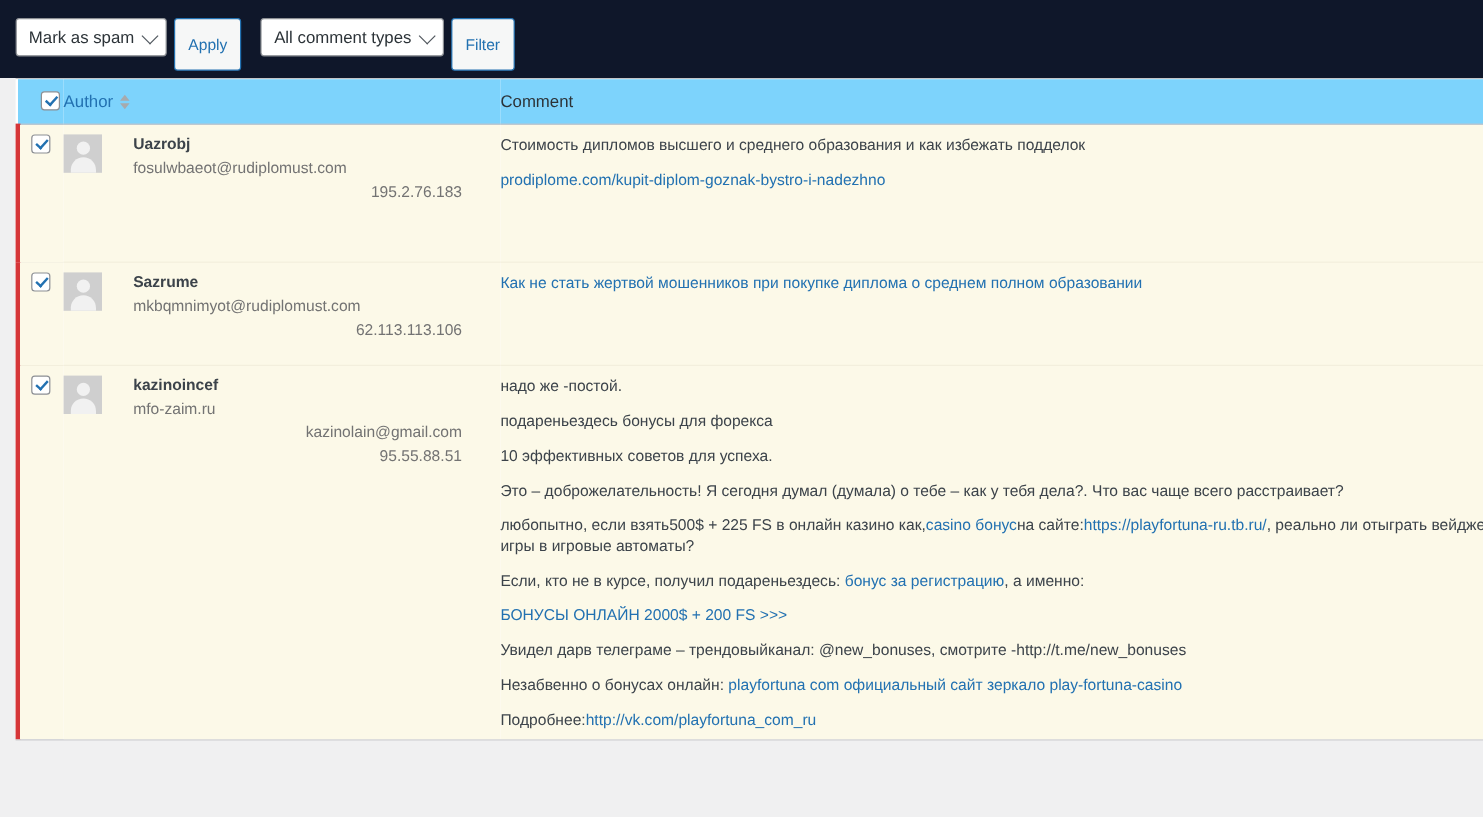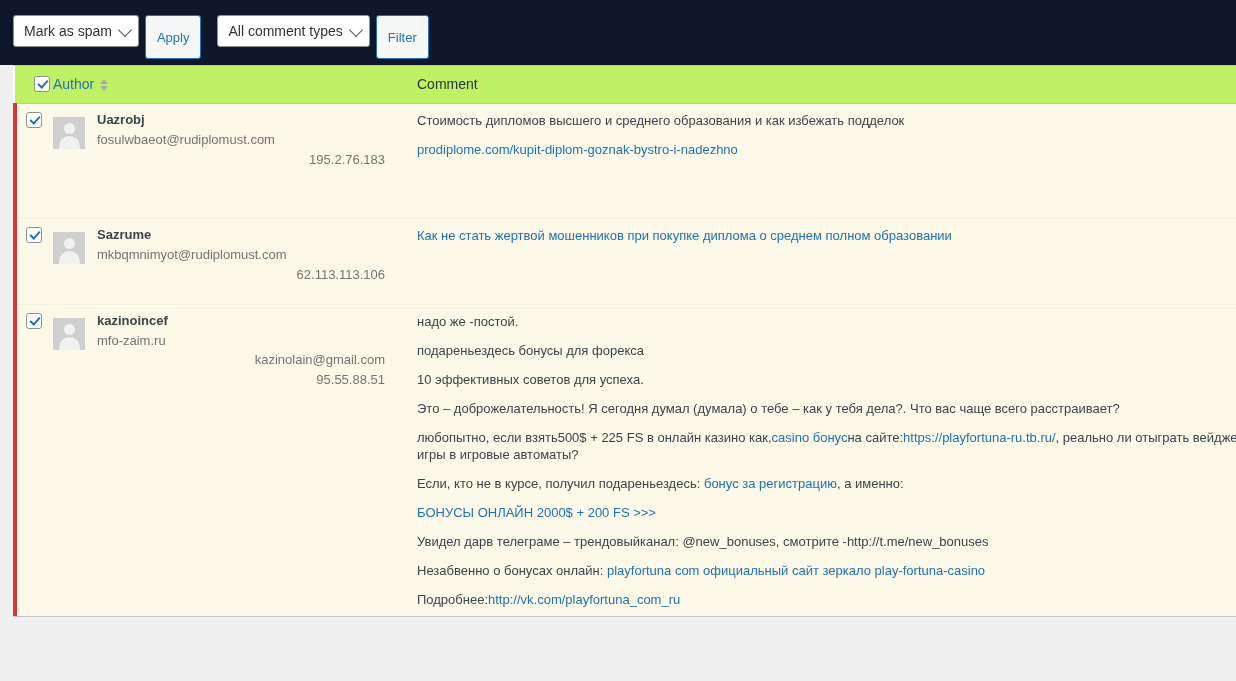--- a/index.html
+++ b/index.html
@@ -83,21 +83,21 @@
     width: 1350px;           
     border-collapse: collapse;
     table-layout: fixed;
     background: #fff;
   }
   col.c-cb   { width: 38px; }
   col.c-auth { width: 364px; }
   col.c-com  { width: 948px; }
 
   thead th {
-    background: #bef264;
+    background: #7dd3fc;
     text-align: left;
     font-weight: 400;
     font-size: 14px;
     color: #2c3338;
     padding: 10px 0 11px 0;
     vertical-align: middle;
     border-bottom: 1px solid #c3c4c7;
   }
   th.col-cb { padding-left: 10px; }
   th.col-author a {
@@ -160,22 +160,22 @@
     width: 4px; height: 8px;
     border: solid #2271b1;
     border-width: 0 2px 2px 0;
     transform: rotate(42deg);
   }
 
   
   .author-inner { display: block; }
   .author-top {
     display: flex;
-    align-items: flex-end;
-    gap: 12px;
+    align-items: flex-start;
+    gap: 26px;
   }
   .avatar {
     width: 32px; height: 32px;
     background: #cfcfcf;
     flex: 0 0 32px;
     position: relative;
     overflow: hidden;
   }
   .avatar::before {   
     content: "";

